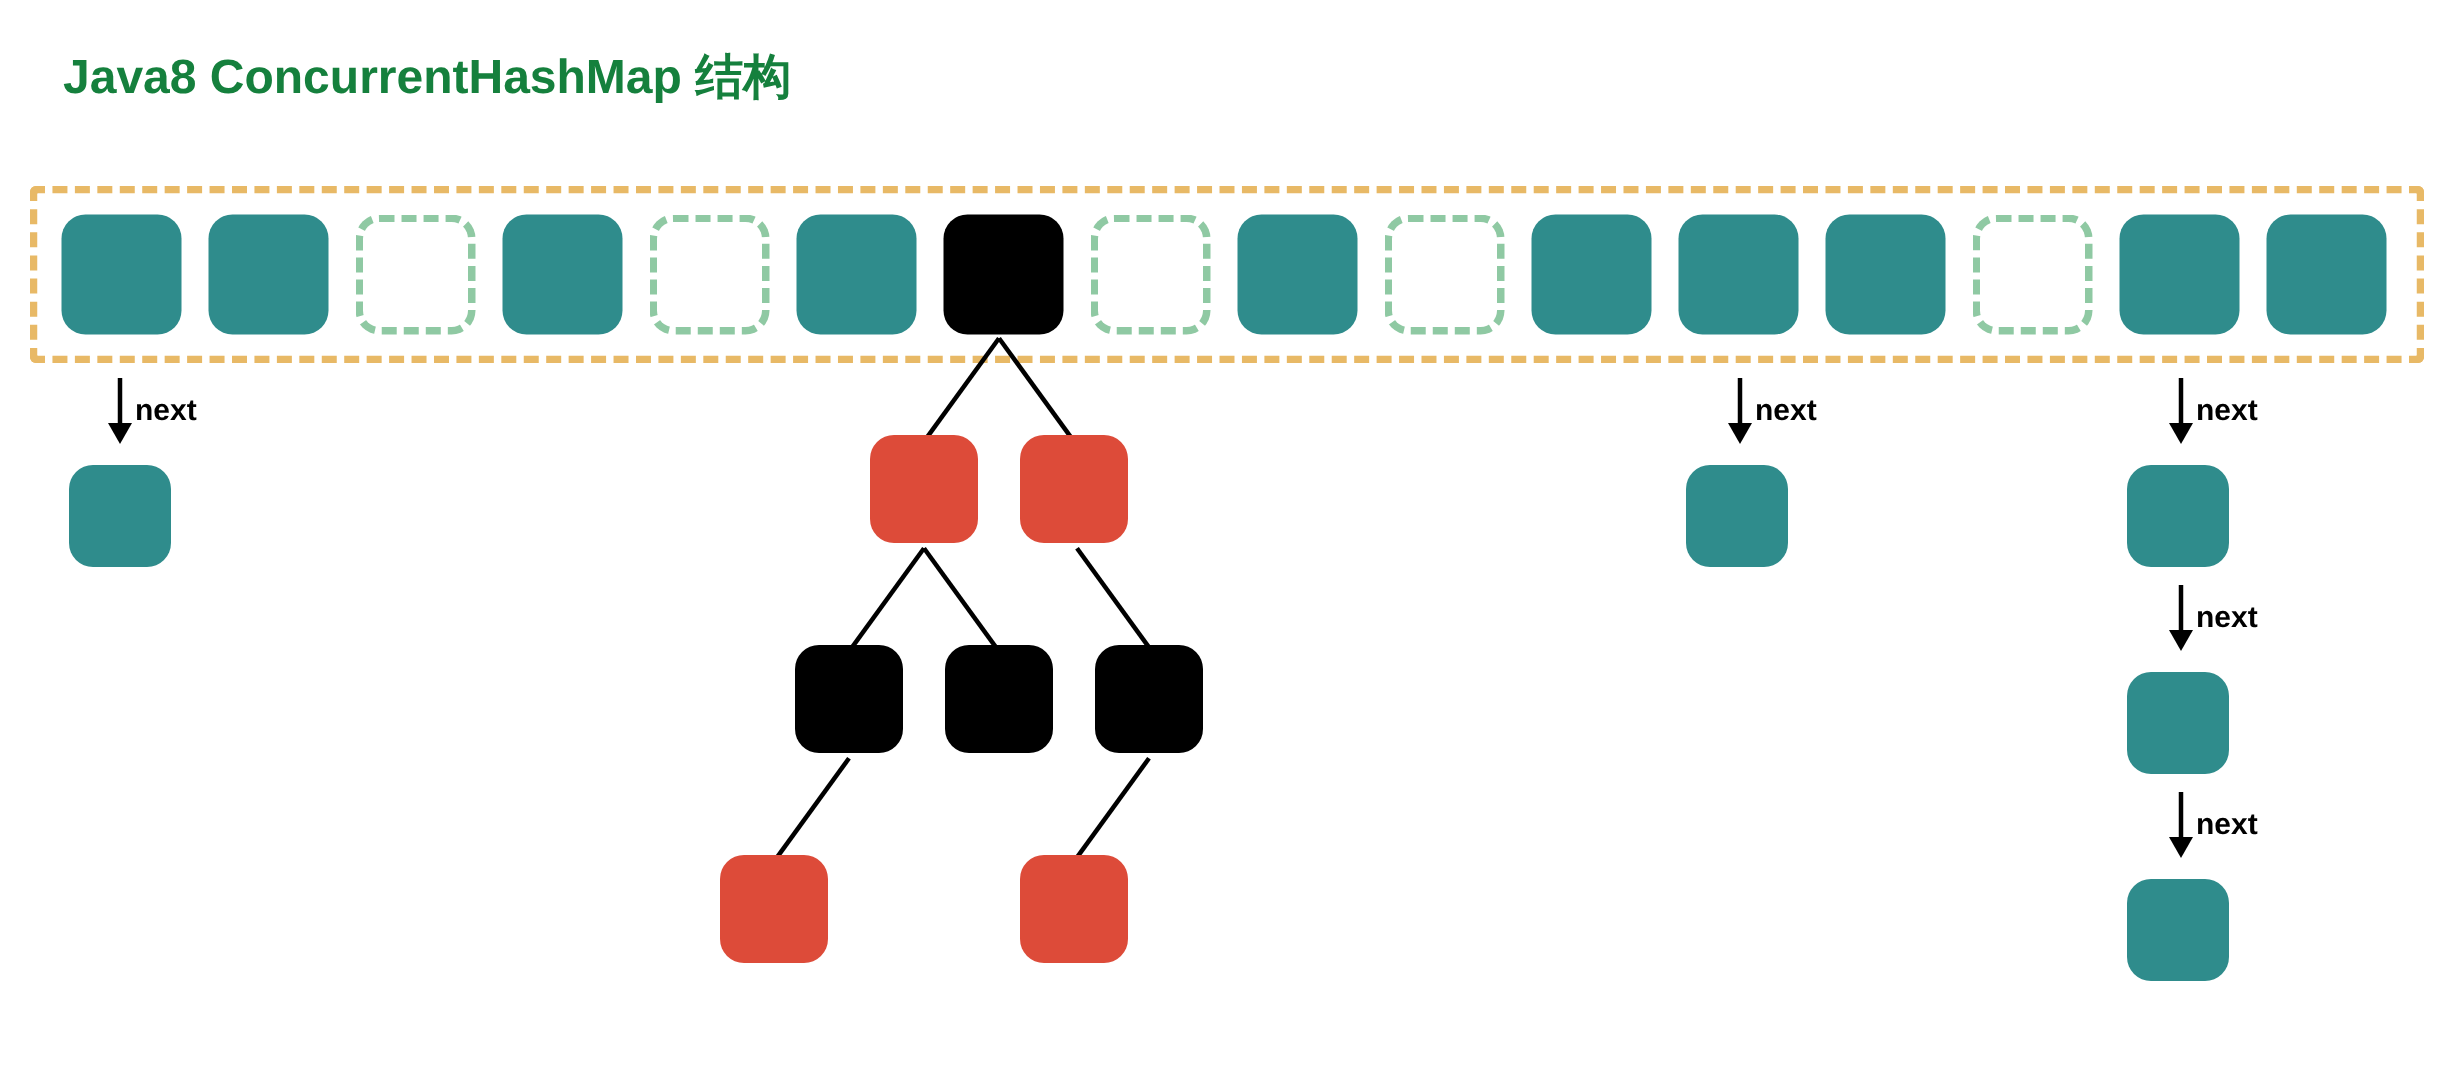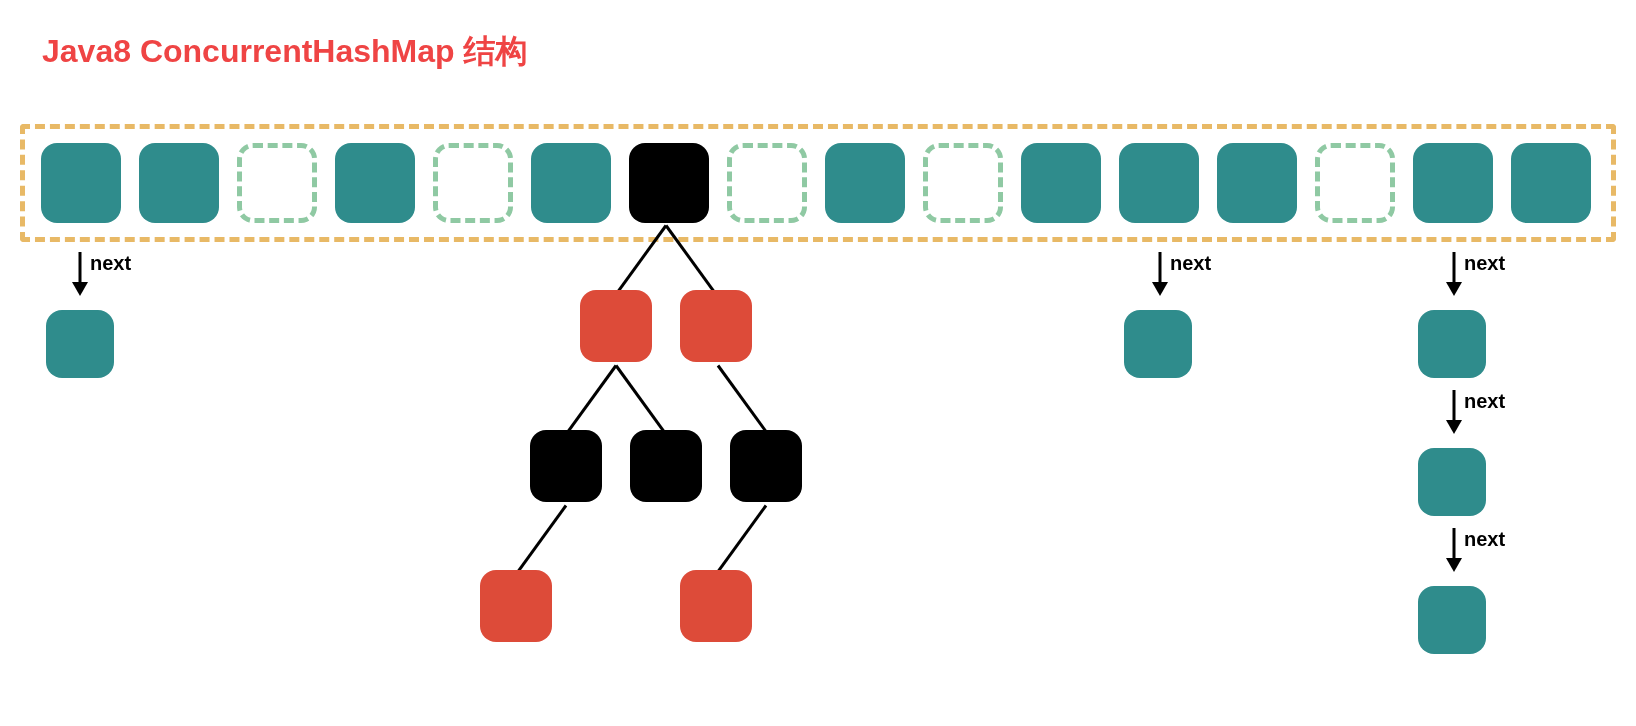--- a/index.html
+++ b/index.html
@@ -9,21 +9,21 @@
       width: 1636px;
       height: 726px;
       position: relative;
     }
     .title {
       position: absolute;
       top: 30px;
       left: 42px;
       font-size: 32px;
       font-weight: 900;
-      color: #ef4444;
+      color: #15803d;
     }
     .table-container {
       position: absolute;
       top: 124px;
       left: 20px;
       width: 1596px;
       height: 118px;
       border: 5px dashed #e8b966;
       border-radius: 4px;
       display: flex;
@@ -41,20 +41,21 @@
     .bucket-empty {
       border: 5px dashed #8fc9a3;
       background: transparent;
     }
     .bucket-black { background: #000; }
     .bucket-red { background: #dd4b39; }
 
     .arrow {
       position: absolute;
       display: flex;
+      align-items: center;
     }
     .arrow svg { display: block; }
     .arrow-label {
       font-size: 20px;
       font-weight: 700;
       margin-left: 2px;
     }
     .chain-node {
       position: absolute;
       width: 68px;

